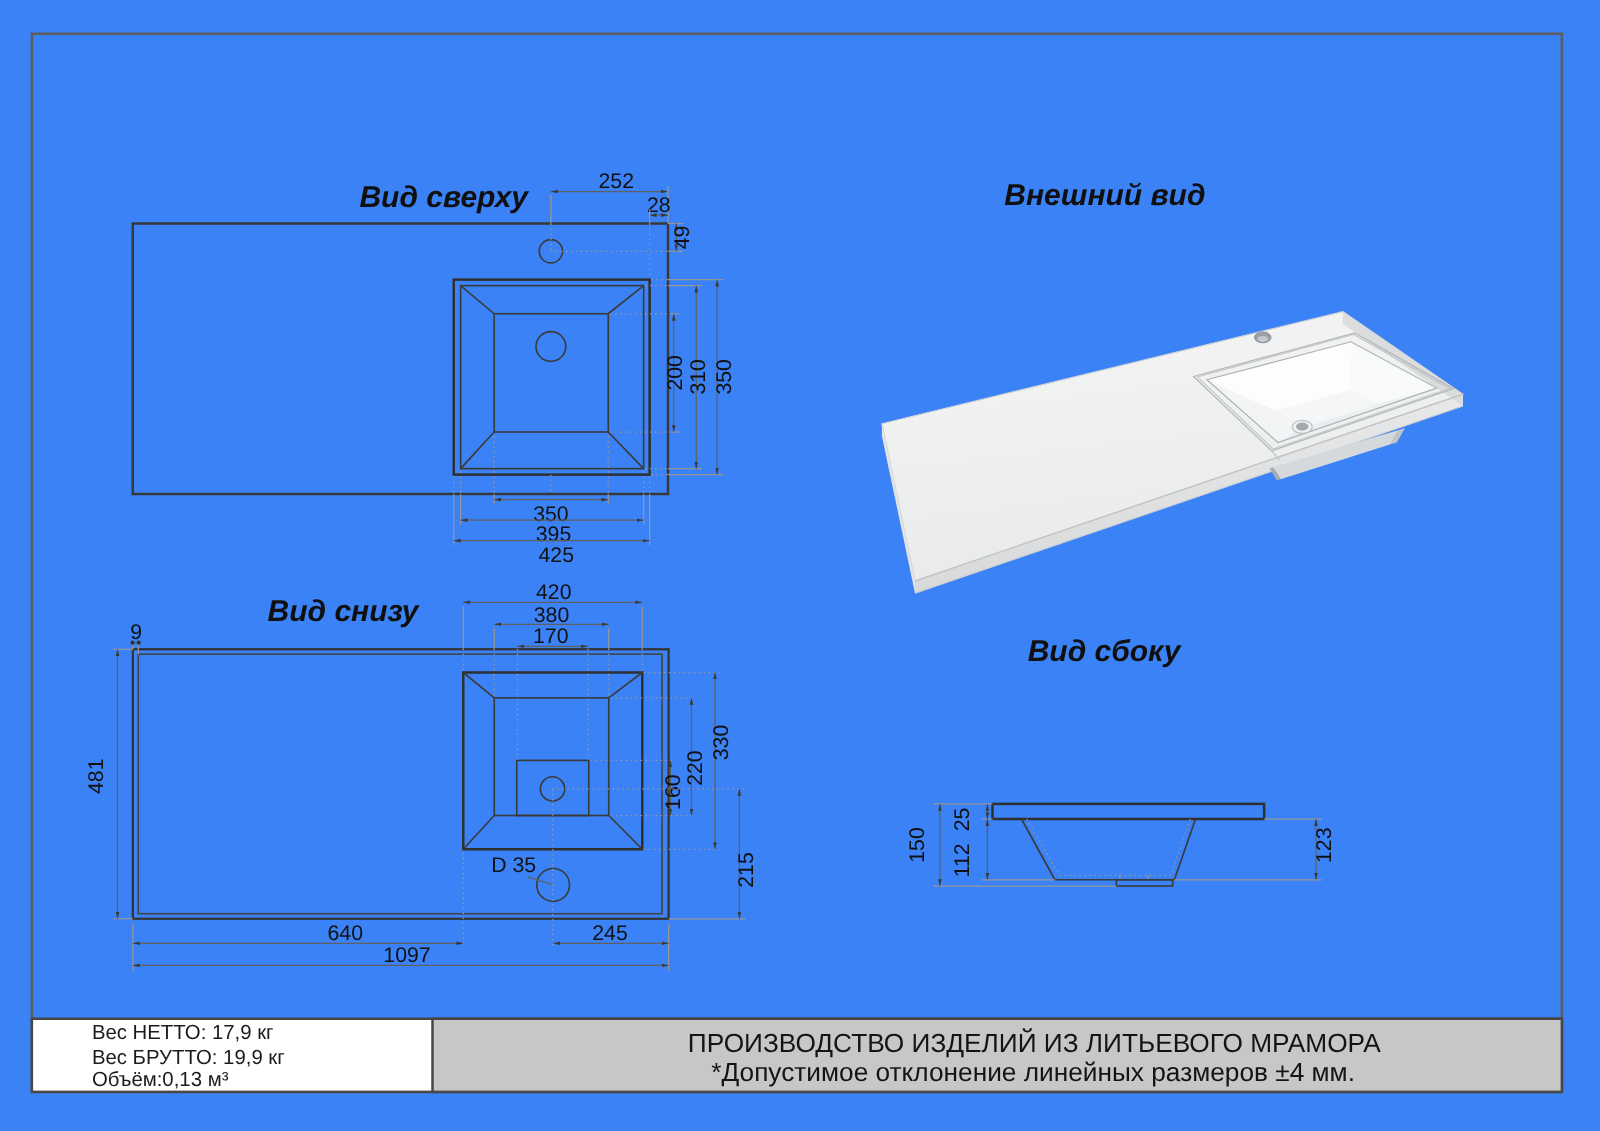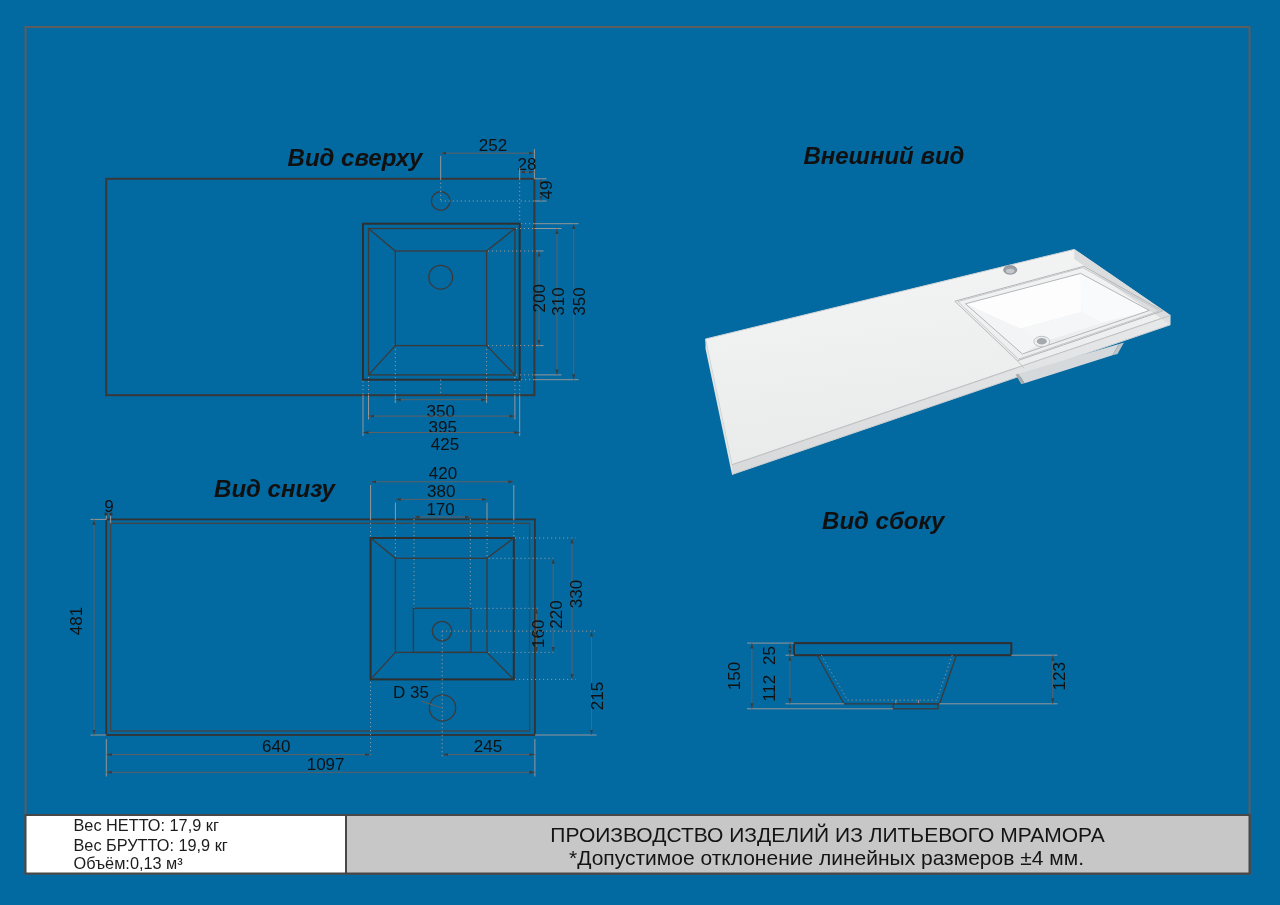--- a/index.html
+++ b/index.html
@@ -1,16 +1,16 @@
 <!DOCTYPE html>
 <html><head>
 <meta charset="utf-8">
 <style>
 html,body{margin:0;padding:0;background:#fff;}
-#page{position:relative;width:1280px;height:905px;background:#0369a1;overflow:hidden;
+#page{position:relative;width:1280px;height:905px;background:#3b82f6;overflow:hidden;
   font-family:"Liberation Sans", sans-serif;}
 svg{position:absolute;left:0;top:0;}
 .o2{stroke:#383838;stroke-width:2;fill:none}
 .o17{stroke:#2f2f2f;stroke-width:2;fill:none}
 .o12{stroke:#3a3a3a;stroke-width:1.3;fill:none}
 .dim{stroke:#606060;stroke-width:1;fill:none}
 .ext{stroke:#979797;stroke-width:1;fill:none}
 .dot{stroke:#989898;stroke-width:1;fill:none;stroke-dasharray:1.2 2.8}
 text.d{font-size:17px;fill:#111}
 text.t{font-style:italic;font-weight:700;font-size:24px;fill:#101010}

